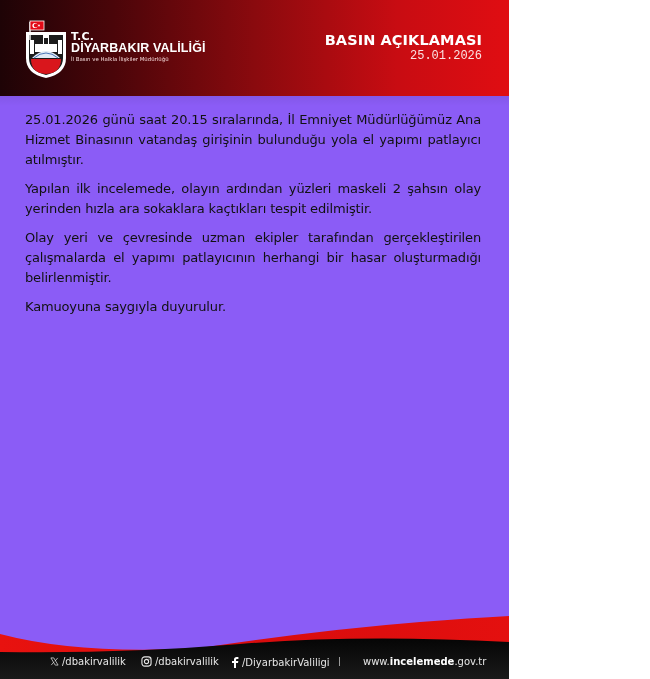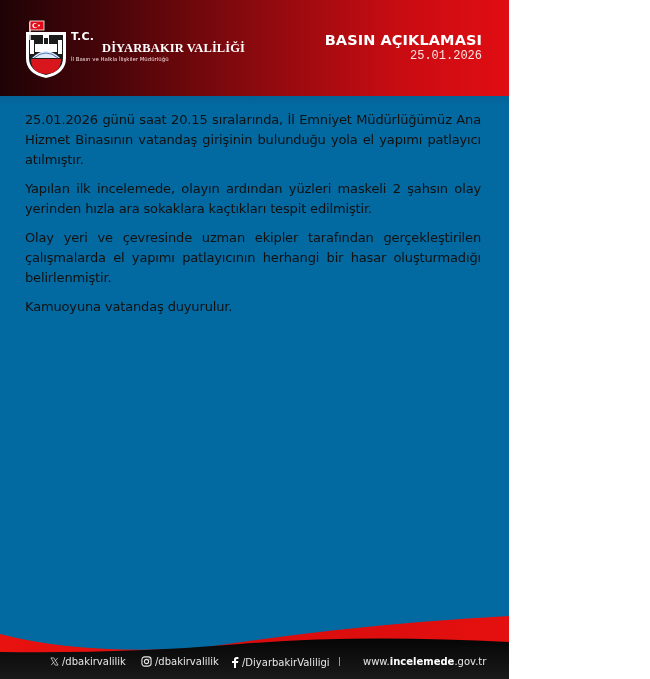--- a/index.html
+++ b/index.html
@@ -2,21 +2,21 @@
 <html><head>
 <meta charset="utf-8">
 <style>
   * { box-sizing: border-box; margin: 0; padding: 0; }
   html, body { width: 650px; height: 679px; background: #ffffff; overflow: hidden; }
   body { font-family: "DejaVu Sans", "Liberation Sans", sans-serif; position: relative; }
 
   .sheet {
     position: absolute; left: 0; top: 0;
     width: 509px; height: 679px;
-    background: #0369a1;
+    background: #8b5cf6;
     overflow: hidden;
   }
 
   
   .header {
     position: absolute; left: 0; top: 0;
     width: 509px; height: 96px;
     background: linear-gradient(90deg, #1e0306 0%, #4a0509 22%, #8a0a0e 50%, #c80c12 78%, #e00d12 100%);
   }
   .header-shadow {
@@ -27,22 +27,22 @@
     position: absolute; left: 22px; top: 18px; width: 48px; height: 62px;
   }
   .brand {
     position: absolute; left: 71px; top: 31px; color: #ffffff;
   }
   .brand-tc {
     font-family: "DejaVu Sans", sans-serif;
     font-weight: bold; font-size: 11px; line-height: 11px; letter-spacing: 0.2px;
   }
   .brand-name {
-    font-family: Liberation Serif, serif;
-    font-weight: bold; font-size: 12.5px; line-height: 13px; letter-spacing: 0.1px; margin-left: 31px;
+    font-family: Liberation Sans, sans-serif;
+    font-weight: bold; font-size: 12.5px; line-height: 13px; letter-spacing: 0.1px;
   }
   .brand-sub {
     font-family: "DejaVu Sans", sans-serif;
     font-size: 5.4px; line-height: 8px; color: #f4d9d9;
   }
   .press {
     position: absolute; right: 27px; top: 32px; text-align: right; color: #ffffff;
   }
   .press-title {
     font-family: "DejaVu Sans", sans-serif;
@@ -120,21 +120,21 @@
       <div class="press-title">BASIN AÇIKLAMASI</div>
       <div class="press-date">25.01.2026</div>
     </div>
   </div>
   <div class="header-shadow"></div>
 
   <div class="content">
     <p class="para">25.01.2026 günü saat 20.15 sıralarında,  İl Emniyet Müdürlüğümüz Ana Hizmet Binasının vatandaş girişinin bulunduğu yola el yapımı patlayıcı atılmıştır.</p>
     <p class="para">Yapılan ilk incelemede, olayın ardından yüzleri maskeli 2 şahsın  olay yerinden hızla ara sokaklara kaçtıkları tespit edilmiştir.</p>
     <p class="para">Olay yeri ve çevresinde uzman ekipler tarafından gerçekleştirilen çalışmalarda el yapımı patlayıcının herhangi bir hasar oluşturmadığı belirlenmiştir.</p>
-    <p class="para">Kamuoyuna vatandaş duyurulur.</p>
+    <p class="para">Kamuoyuna saygıyla duyurulur.</p>
   </div>
 
   <svg class="footer-wave" viewBox="0 0 509 79" preserveAspectRatio="none">
     <defs>
       <linearGradient id="redg" x1="0" y1="0" x2="1" y2="0">
         <stop offset="0" stop-color="#e8120f"></stop>
         <stop offset="0.5" stop-color="#d80c0d"></stop>
         <stop offset="1" stop-color="#e4100f"></stop>
       </linearGradient>
       <linearGradient id="darkg" x1="0" y1="0" x2="0" y2="1">

